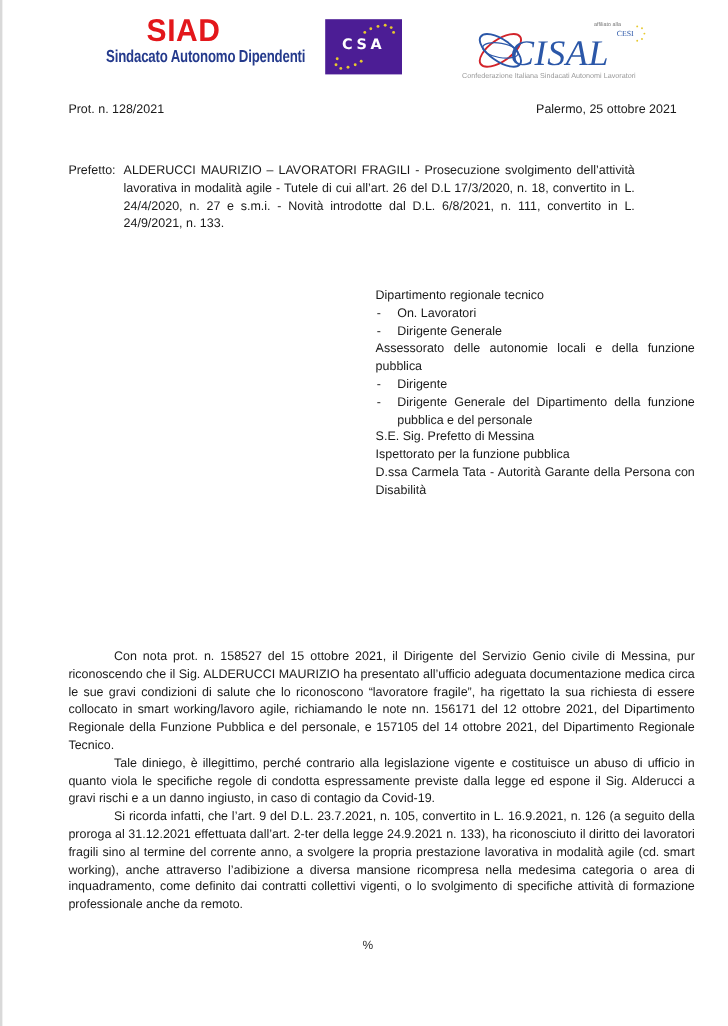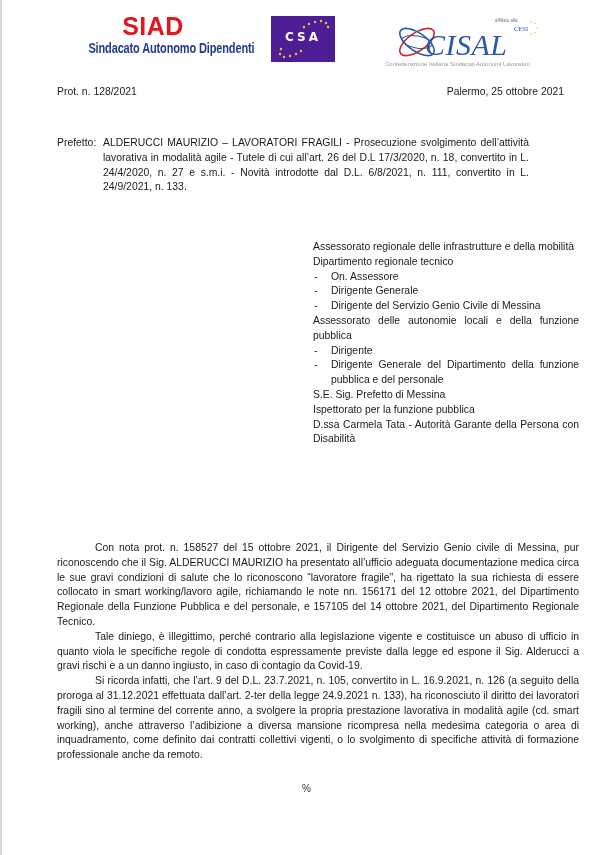--- a/index.html
+++ b/index.html
@@ -99,25 +99,24 @@
 
   <div class="t prot">Prot. n. 128/2021</div>
   <div class="t date">Palermo, 25 ottobre 2021</div>
 
   <div class="oggetto">
     <span class="oggetto-label">Prefetto:</span>
     <div class="oggetto-text">ALDERUCCI MAURIZIO – LAVORATORI FRAGILI - Prosecuzione svolgimento dell’attività lavorativa in modalità agile - Tutele di cui all’art. 26 del D.L 17/3/2020, n. 18, convertito in L. 24/4/2020, n. 27 e s.m.i. - Novità introdotte dal D.L. 6/8/2021, n. 111, convertito in L. 24/9/2021, n. 133.</div>
   </div>
 
   <div class="recipients">
-    <div class="r">Assessorato regionale delle infrastrutture e della mobilità</div>
     <div class="r">Dipartimento regionale tecnico</div>
-    <div class="b"><span class="dash">-</span><span>On. Assessore</span></div>
+    <div class="b"><span class="dash">-</span><span>On. Lavoratori</span></div>
     <div class="b"><span class="dash">-</span><span>Dirigente Generale</span></div>
-    <div class="b"><span class="dash">-</span><span>Dirigente del Servizio Genio Civile di Messina</span></div>
+    <div class="b"><span class="dash">-</span></div>
     <div class="r">Assessorato delle autonomie locali e della funzione pubblica</div>
     <div class="b"><span class="dash">-</span><span>Dirigente</span></div>
     <div class="b"><span class="dash">-</span><span>Dirigente Generale del Dipartimento della funzione pubblica e del personale</span></div>
     <div class="r">S.E. Sig. Prefetto di Messina</div>
     <div class="r">Ispettorato per la funzione pubblica</div>
     <div class="r">D.ssa Carmela Tata - Autorità Garante della Persona con Disabilità</div>
   </div>
 
   <div class="body">
     <p>Con nota prot. n. 158527  del  15  ottobre  2021, il Dirigente del Servizio Genio civile di Messina, pur riconoscendo che il Sig. ALDERUCCI MAURIZIO ha presentato all’ufficio adeguata documentazione medica circa le sue gravi condizioni di salute che lo riconoscono “lavoratore fragile”, ha rigettato la sua richiesta di essere collocato in smart working/lavoro agile, richiamando le note nn. 156171 del 12 ottobre 2021, del Dipartimento Regionale della Funzione Pubblica e del personale, e 157105 del 14 ottobre 2021, del Dipartimento Regionale Tecnico.</p>

